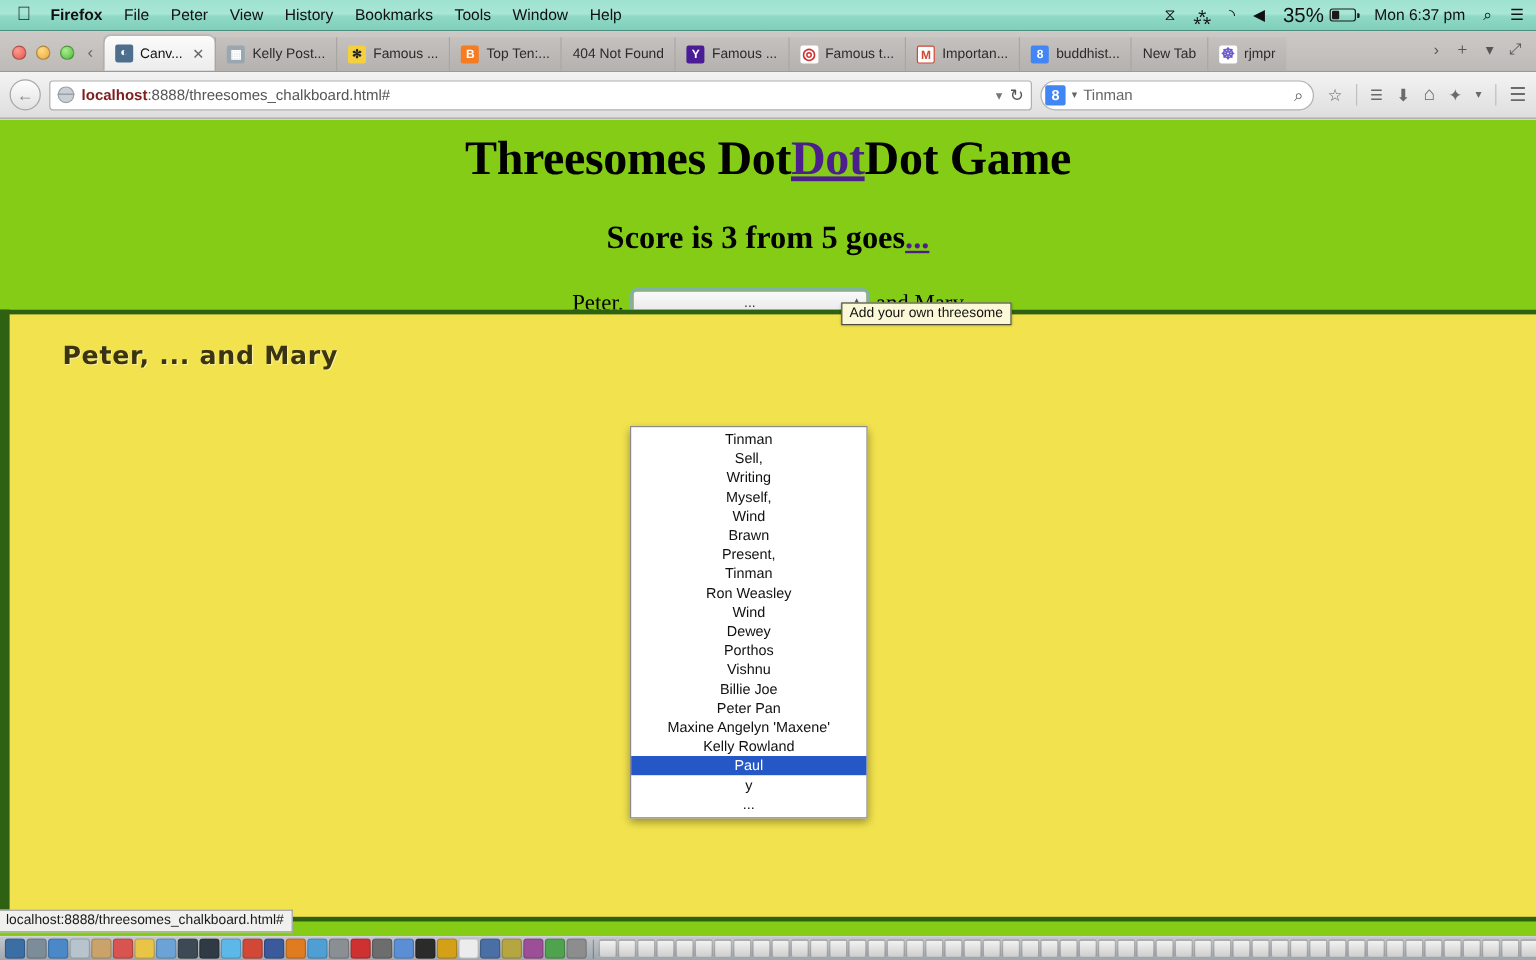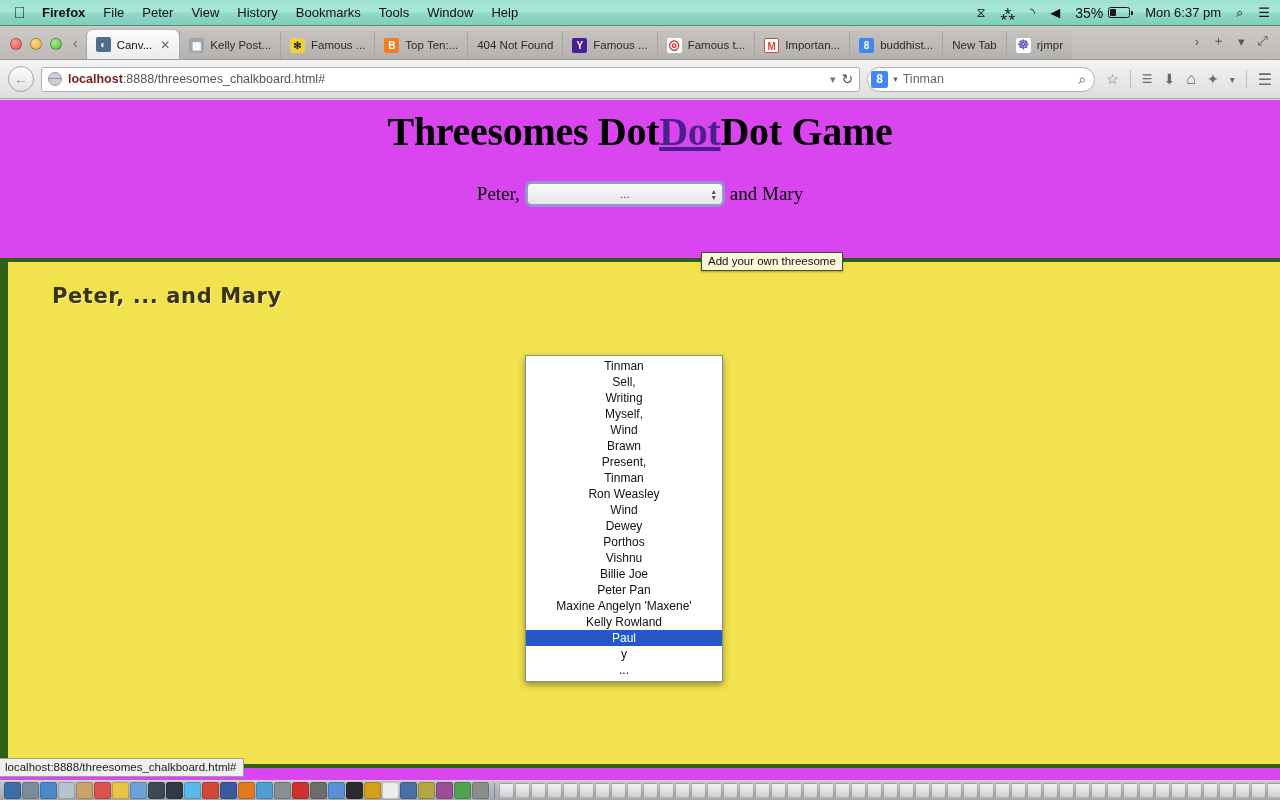--- a/index.html
+++ b/index.html
@@ -20,21 +20,21 @@
     font-size: 13px; color: #101010;
   }
   #menubar .apple {
     margin-left: 14px; margin-right: 16px;
     font-size: 16px; line-height: 1; color: #1a1a1a;
   }
   #menubar .mi { margin-right: 18px; white-space: nowrap; }
   #menubar .mi.bold { font-weight: bold; }
   #menubar .right { margin-left: auto; display: flex; align-items: center; margin-right: 10px; }
   #menubar .right .ri { margin-left: 15px; display: flex; align-items: center; font-size: 13px; }
-  .batt-pct { font-size: 14px; }
+  .batt-pct { font-size: 17px; }
   .batt-ico {
     display: inline-block; width: 22px; height: 11px;
     border: 1.6px solid #1a1a1a; border-radius: 2.5px;
     position: relative; margin-left: 5px;
   }
   .batt-ico:after {
     content: ""; position: absolute; right: -4px; top: 3px;
     width: 2.5px; height: 4px; background: #1a1a1a; border-radius: 0 1px 1px 0;
   }
   .batt-fill {
@@ -133,21 +133,21 @@
     width: 17px; height: 17px; border-radius: 2px; background: #4285f4;
     color: #fff; font-weight: bold; font-size: 12px; line-height: 17px;
     text-align: center; flex: 0 0 auto;
   }
   .navtools { display: flex; align-items: center; gap: 11px; color: #6a6a6a; font-size: 14px; flex: 0 0 auto; padding-left: 4px;}
   .sep { width:1px; height:18px; background:#bfbfbf; }
 
   
   #page {
     position: absolute; top: 100px; left: 0; width: 1280px; height: 680px;
-    background: #d946ef; overflow: hidden;
+    background: #84cc16; overflow: hidden;
   }
   #title {
     text-align: center; font-family: "Liberation Serif", serif;
     font-size: 40px; font-weight: bold; color: #000;
     margin: 0; padding-top: 8px; letter-spacing: -0.3px;
   }
   #title a { color: #4b1f8c; text-decoration: underline; }
   #score {
     text-align: center; font-family: "Liberation Serif", serif;
     font-size: 27px; font-weight: bold; color: #000;
@@ -361,20 +361,21 @@
     </span>
   </div>
 </div>
 
 <div id="page">
 
   <h1 id="title"><span>Threesomes Dot</span><a href="#">Dot</a><span>Dot Game</span></h1>
 
   <div id="tooltip">Add your own threesome</div>
 
+  <h2 id="score"><span>Score is 3 from 5 goes</span><a href="#">...</a></h2>
 
   <div id="chooser">
     <span>Peter,</span>
     <div id="selectbox">
       <span>...</span>
       <span class="arrows">
         <span>▴</span>
         <span>▾</span>
       </span>
     </div>

